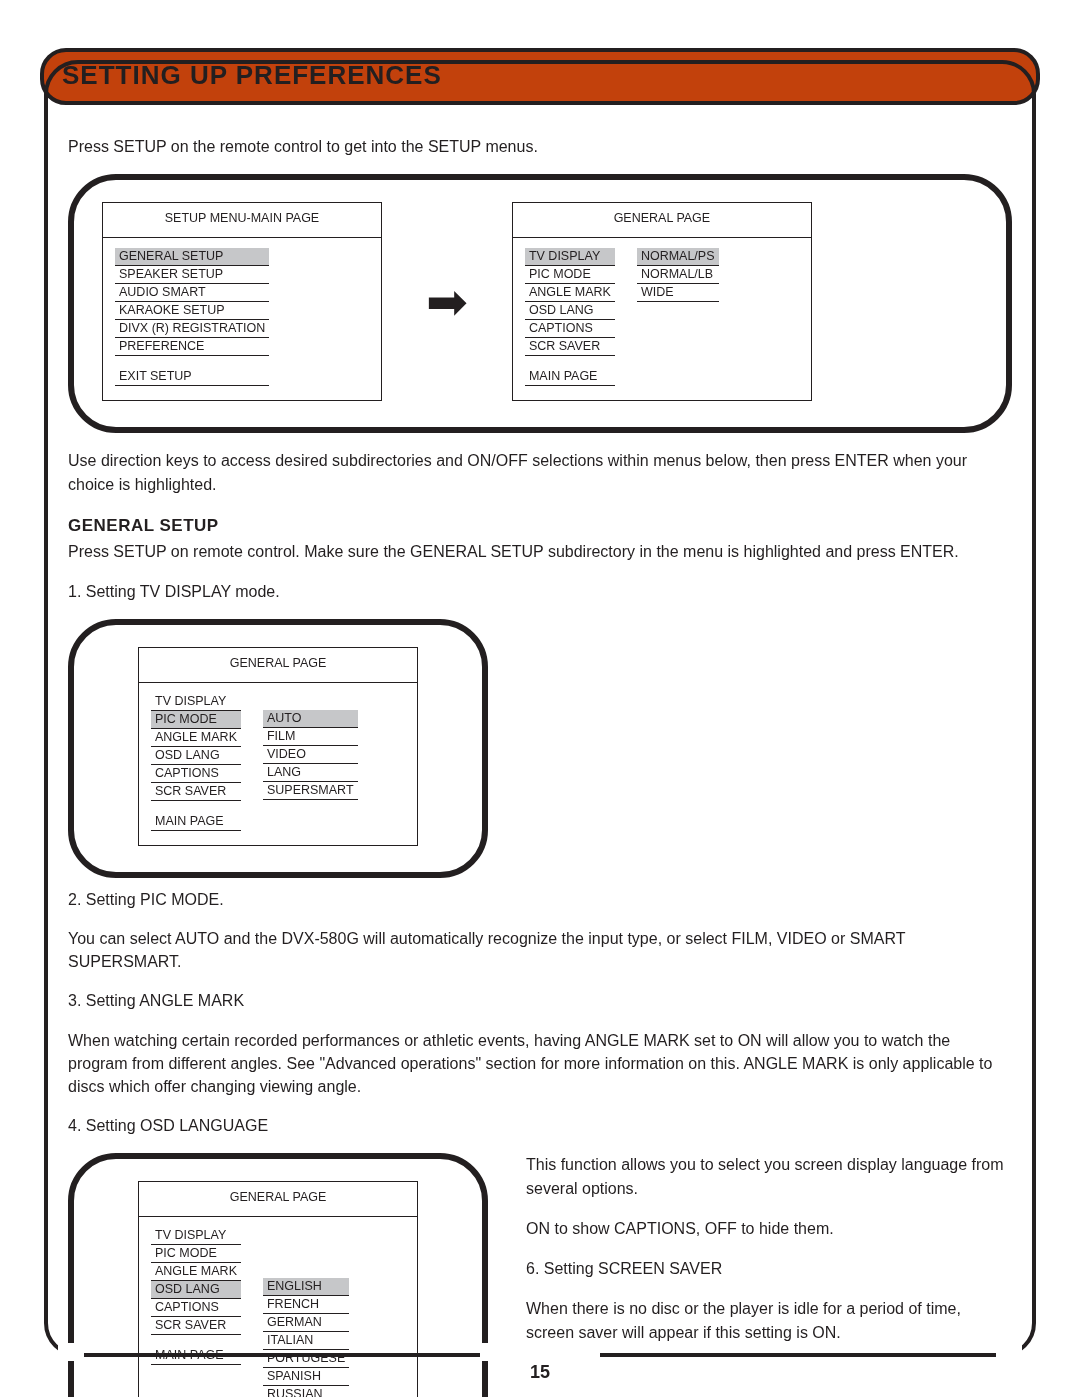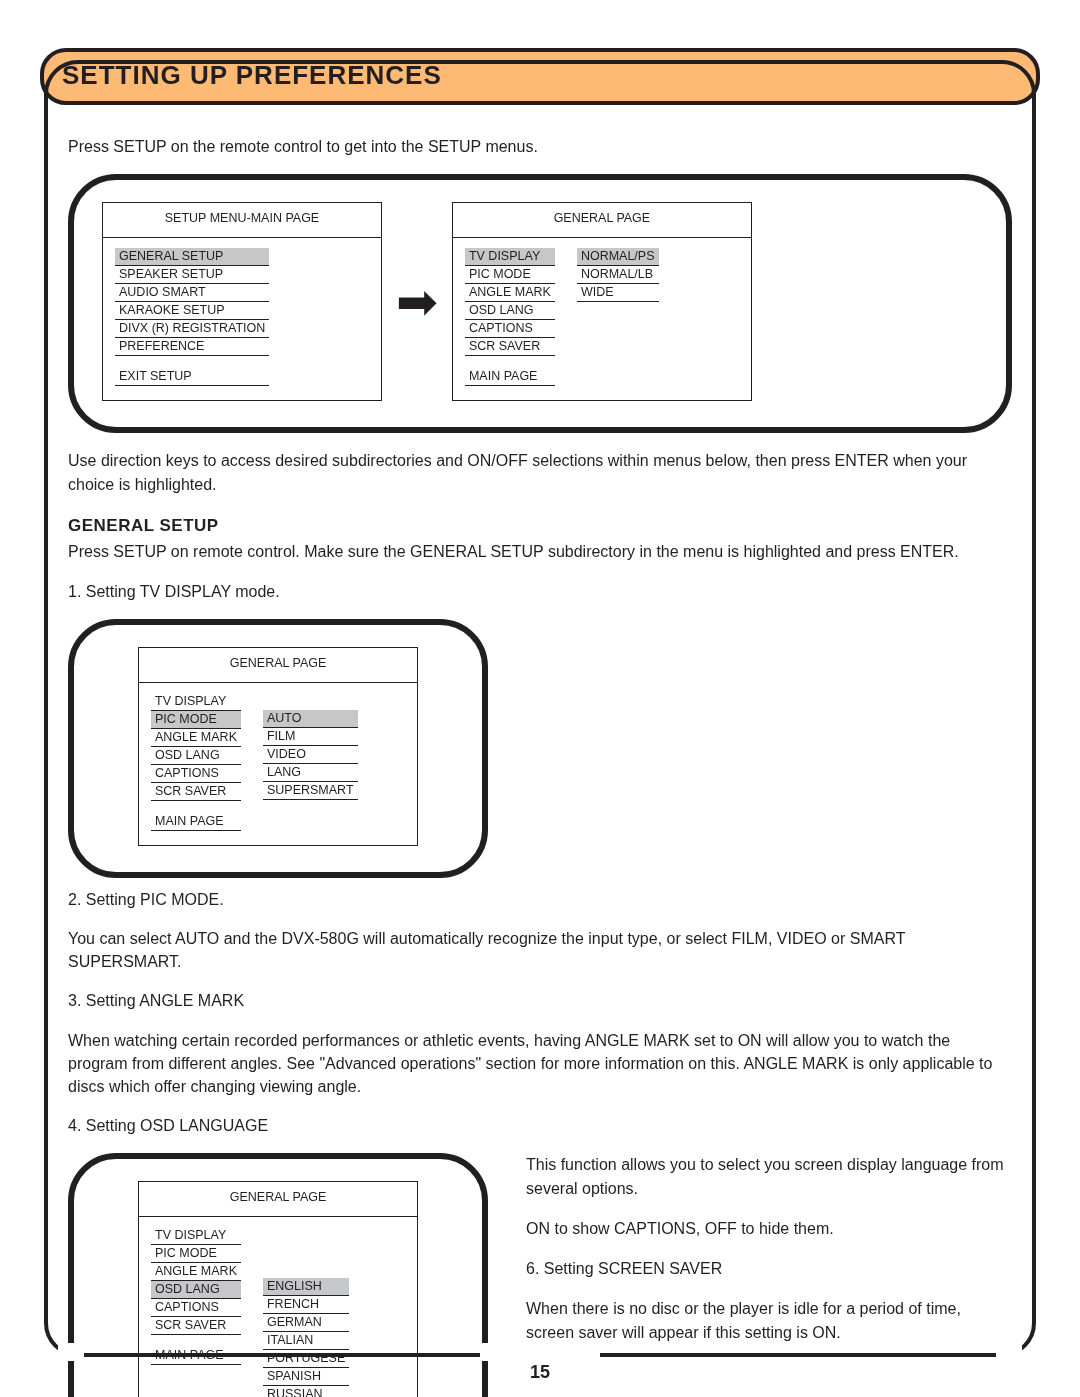--- a/index.html
+++ b/index.html
@@ -3,37 +3,37 @@
 <meta charset="utf-8">
 <style>
   html,body{margin:0;padding:0;background:#fff;font-family:Arial,Helvetica,sans-serif;color:#231f20}
   .page{width:1080px;height:1397px;position:relative;box-sizing:border-box;padding:44px 40px 10px 40px}
   .page-border{position:absolute;left:44px;right:44px;top:60px;bottom:40px;border:4px solid #231f20;border-radius:34px;pointer-events:none}
   
   .gap-mask{position:absolute;bottom:36px;height:18px;background:#fff}
   .gap-left{left:58px;width:26px}
   .gap-right{right:58px;width:26px}
   .gap-center{left:50%;transform:translateX(-50%);width:120px}
-  .section-header{position:relative;margin:4px 0 30px 0;border:4px solid #231f20;border-radius:26px;background:#fdba74;padding:8px 18px 10px 18px}
+  .section-header{position:relative;margin:4px 0 30px 0;border:4px solid #231f20;border-radius:26px;background:#c2410c;padding:8px 18px 10px 18px}
   .section-header h1{margin:0;font-family:Arial,Helvetica,sans-serif;font-weight:900;letter-spacing:1px;font-size:26px;color:#231f20;text-transform:uppercase}
   .content{padding:0 28px 0 28px;font-size:14px;line-height:1.45}
   .small{font-size:16px}
   .bold{font-weight:900;letter-spacing:.5px;font-size:17px;text-transform:uppercase;margin-top:18px}
   
   .round-box{border:6px solid #231f20;border-radius:48px;padding:22px 28px 26px 28px;margin:14px 0;box-sizing:border-box}
   
   .osd{border:1px solid #231f20;box-sizing:border-box;font-size:12.5px}
   .osd-title{text-align:center;padding:6px 0 10px 0}
   .osd-body{border-top:1px solid #231f20;padding:10px 12px 14px 12px;display:flex;gap:22px;align-items:flex-start}
   .col{display:flex;flex-direction:column;gap:0}
   .cell{border-bottom:1px solid #231f20;padding:0 4px;white-space:nowrap;height:17px;line-height:17px}
   .cell.hl{background:#c6c7c9}
   .gap{height:12px;border:none}
   .arrow{font-size:50px;line-height:1}
-  .row{display:flex;align-items:center;gap:14px}
+  .row{display:flex;align-items:center;gap:44px}
   .two{display:flex;align-items:flex-start;gap:38px}
   .explain{font-size:14px;line-height:1.5;flex:1;padding-top:36px}
   .page-num{position:absolute;left:0;right:0;bottom:14px;text-align:center;font-weight:700;font-size:18px}
 </style>
 </head>
 <body>
 
 <div class="page">
   <div class="section-header">
     <h1>Setting Up Preferences</h1>

